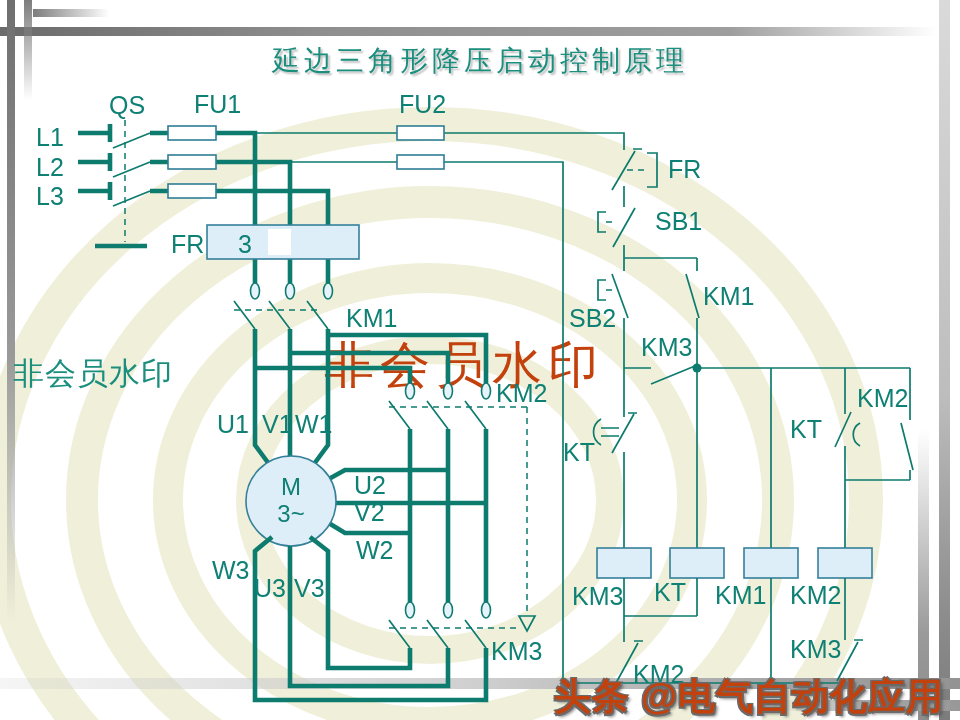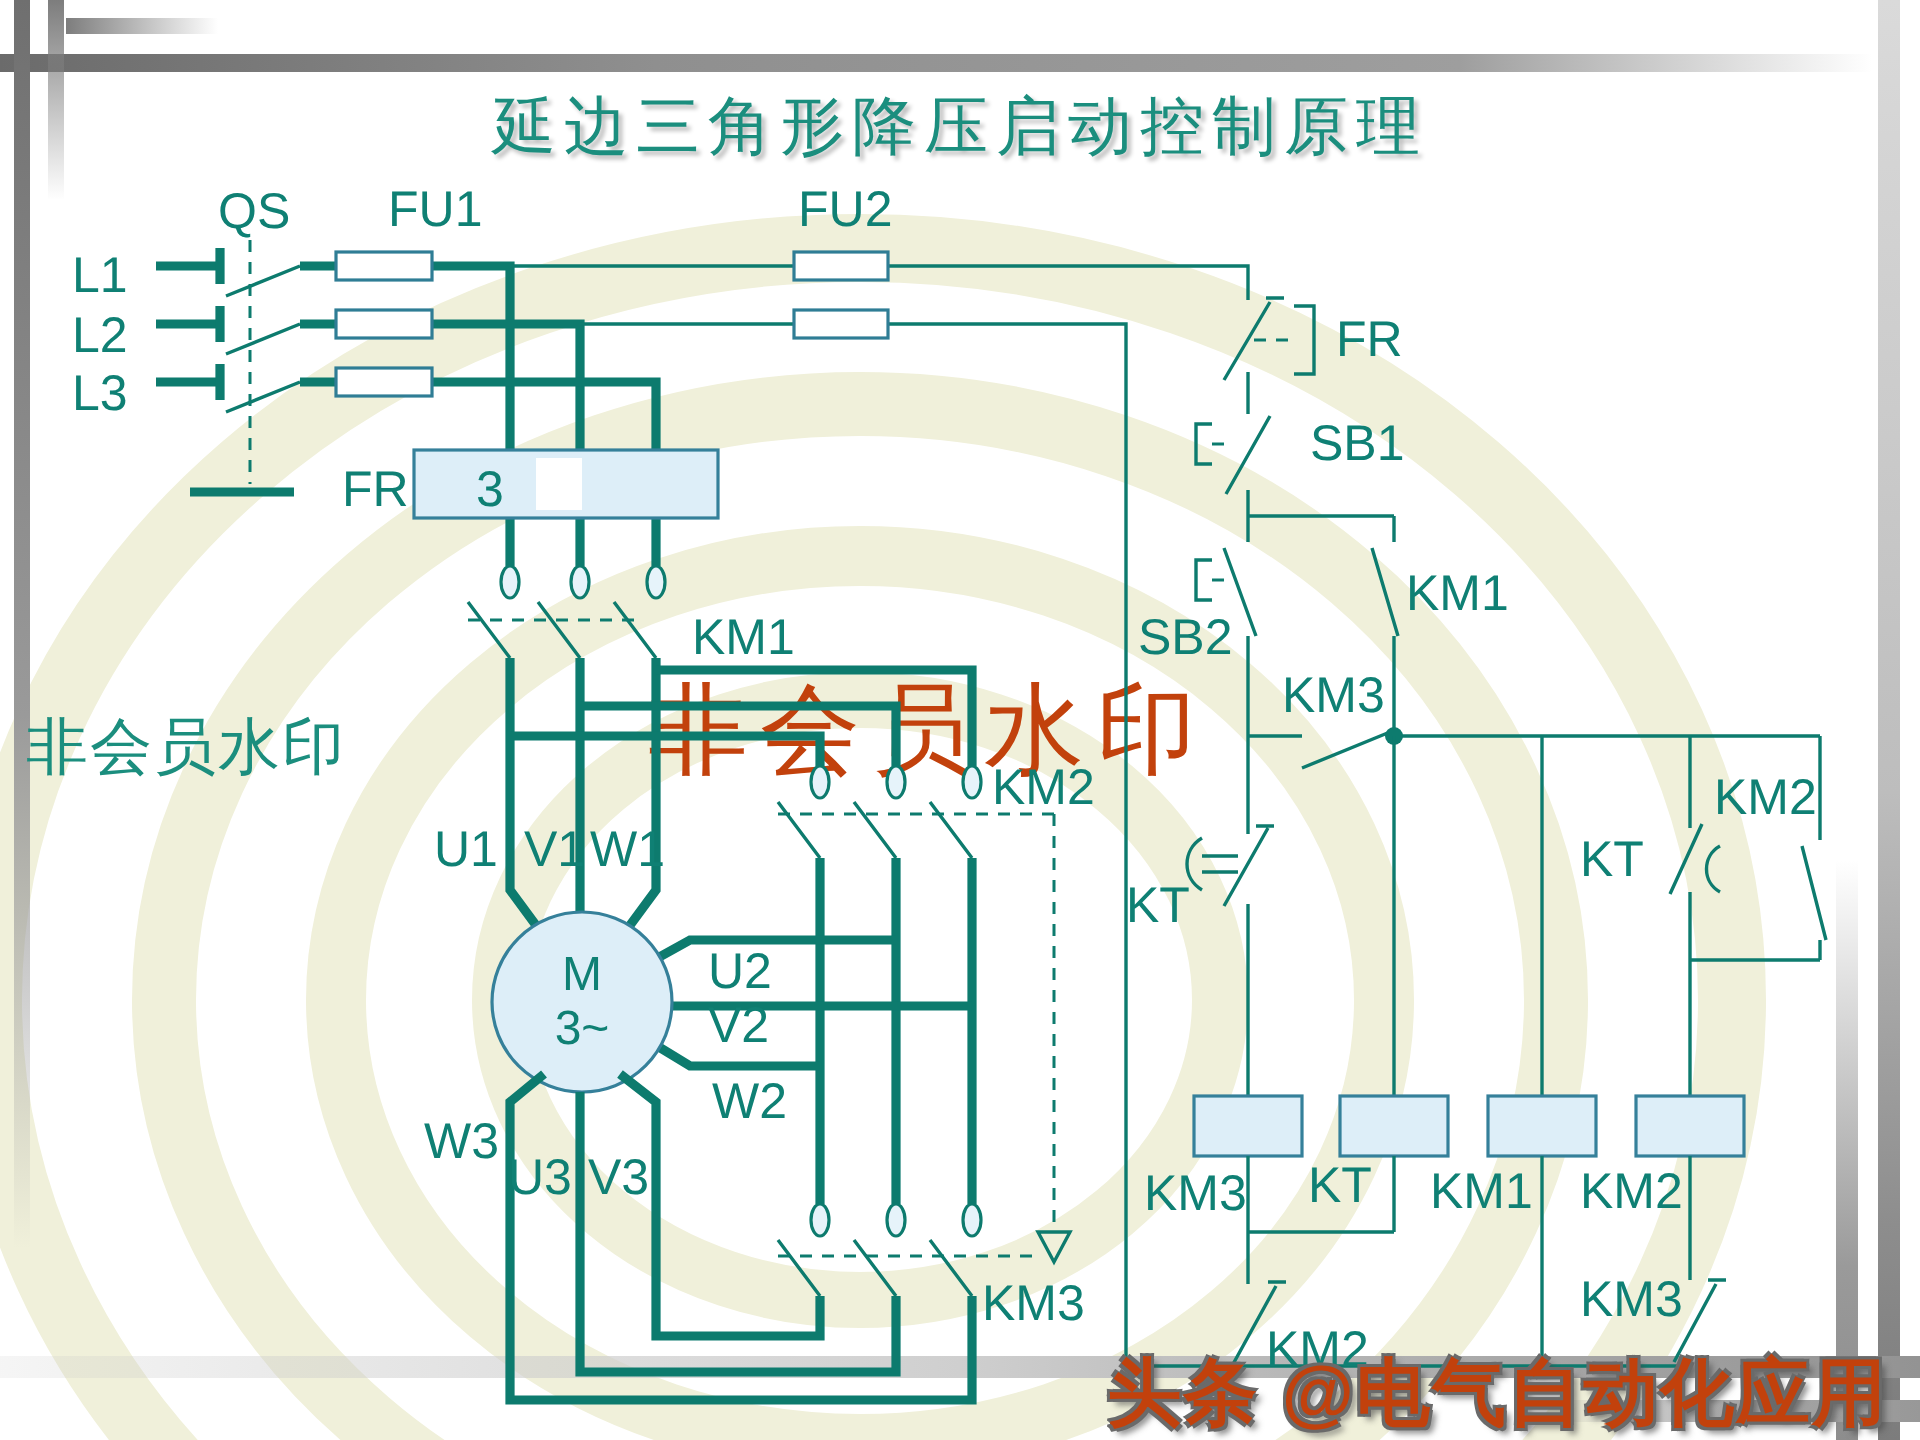--- a/index.html
+++ b/index.html
@@ -19,21 +19,21 @@
   #deco-right-v1{left:939px;top:0;width:11px;height:720px;
      background:linear-gradient(to bottom,#dadada,#bdbdbd 55%,#8d8d8d 85%,#7c7c7c);}
   #deco-right-v2{left:918px;top:430px;width:11px;height:290px;
      background:linear-gradient(to bottom,rgba(150,150,150,0),#9a9a9a 70%,#8d8d8d);}
   #deco-bottom-main{left:0;top:678px;width:960px;height:11px;
      background:linear-gradient(to right,rgba(190,190,190,.15),#cfcfcf 50%,#a8a8a8 78%,#939393);}
   #deco-bottom-2{left:778px;top:700px;width:182px;height:11px;
      background:linear-gradient(to right,rgba(160,160,160,0),#a8a8a8 45%,#989898);}
 
   #slide-title{left:0;top:42px;width:960px;text-align:center;
-     font-family:"Liberation Serif", serif;font-size:32px;letter-spacing:4px;
+     font-family:"Liberation Serif", serif;font-size:28px;letter-spacing:4px;
      color:#1b8e7e;text-shadow:2px 2px 2px #bcbcbc;z-index:6;}
   #section-heading{left:13px;top:353px;font-family:"Liberation Serif", serif;
      font-size:31px;letter-spacing:1px;color:#1b8e7e;z-index:6;}
   #watermark-center{left:324px;top:332px;font-size:50px;letter-spacing:6px;
      color:#c2410c;z-index:1;}
   #watermark-bottom{right:16px;top:672px;font-size:37px;font-weight:bold;letter-spacing:1px;
      color:#c2410c;z-index:8;
      text-shadow:-1.5px -1.5px 0 #6a6a6a,1.5px -1.5px 0 #6a6a6a,-1.5px 1.5px 0 #6a6a6a,
                  1.5px 1.5px 0 #6a6a6a,3px 3px 3px rgba(70,70,70,.65);}
   #swirl-bg{left:0;top:0;z-index:0;}

